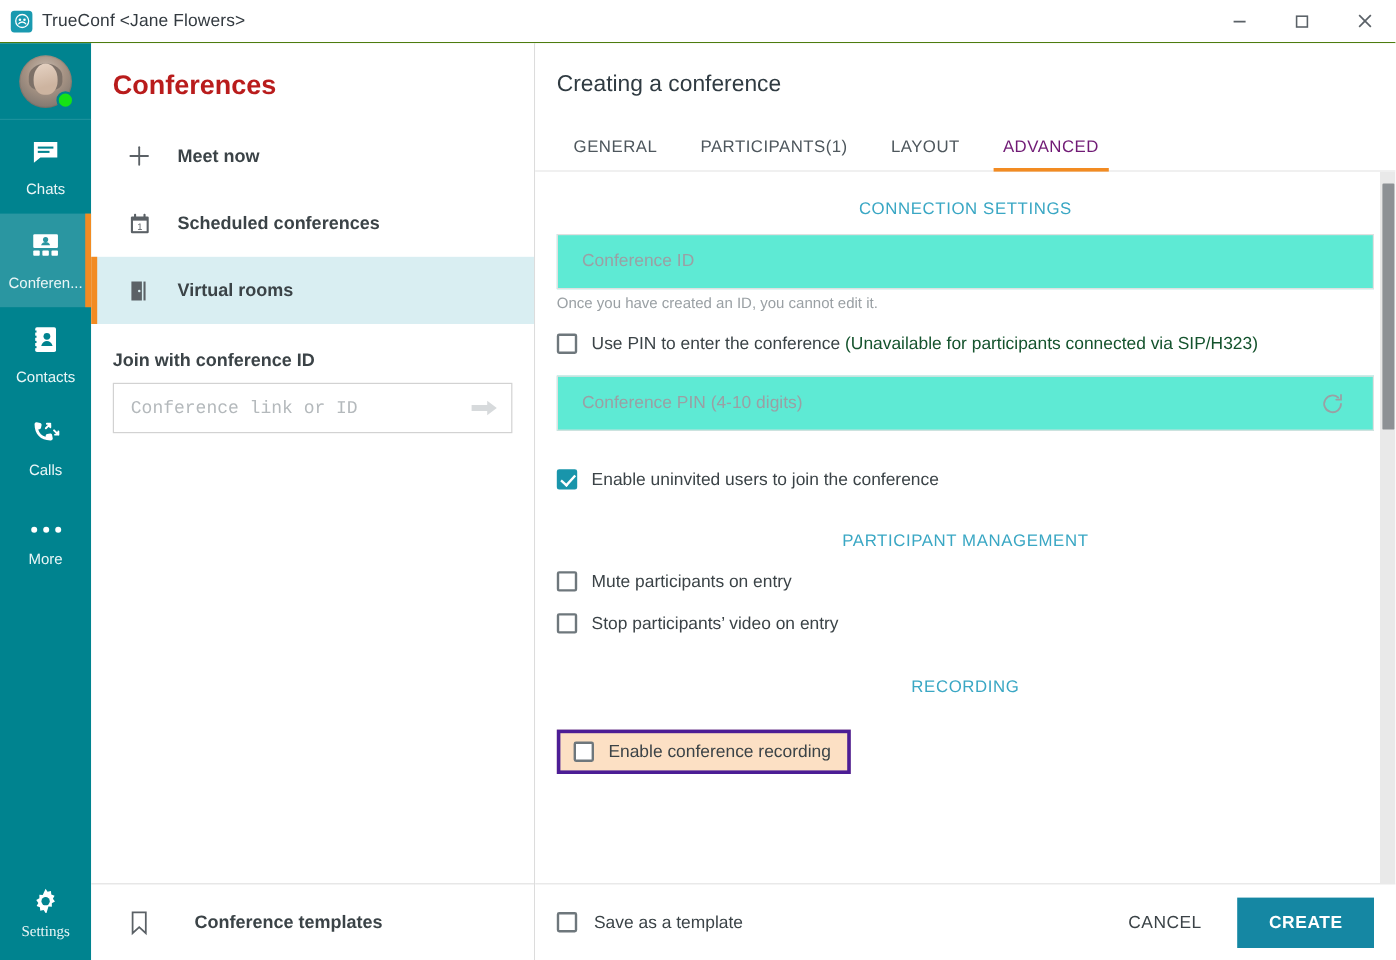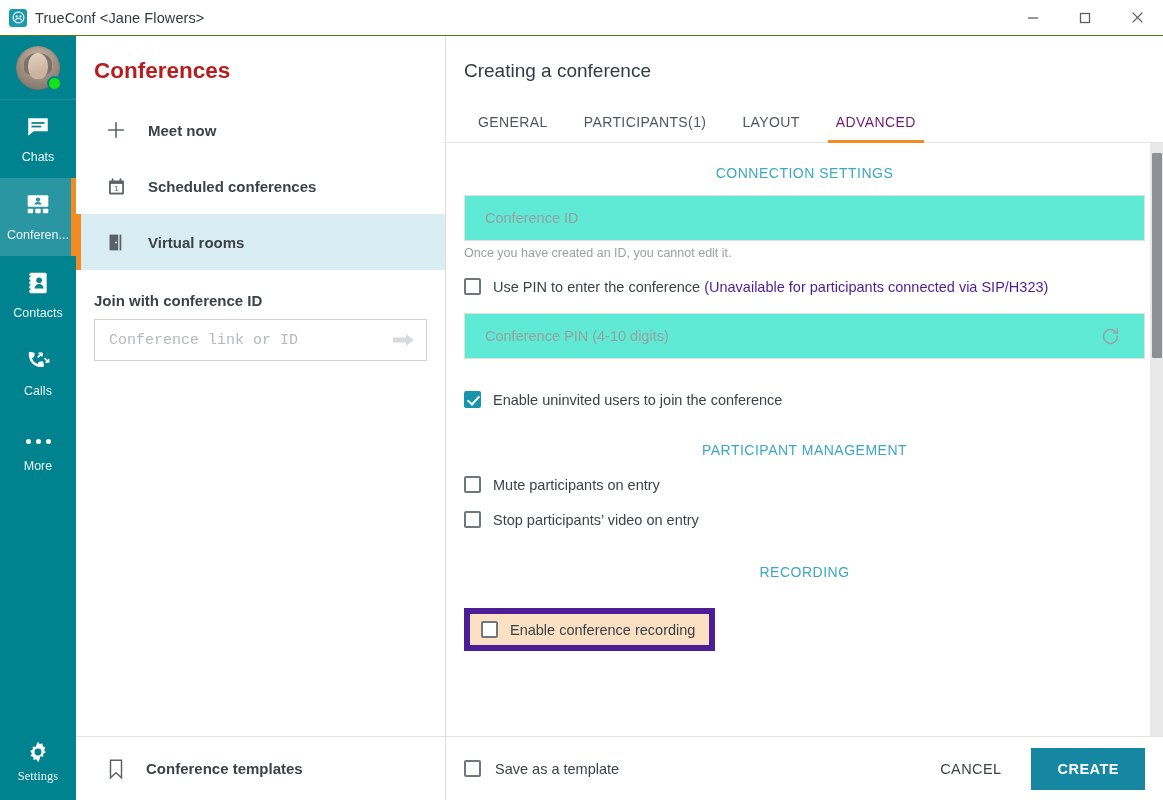--- a/index.html
+++ b/index.html
@@ -205,21 +205,21 @@
   }
   .join-box input::placeholder { color:#b4b9bc; }
   .join-arrow { color:#d7dadc; display:flex; flex:none; }
 
   .mid-spacer { flex: 1; }
   .mid-footer {
     height: 64px;
     border-top: 1px solid #e2e2e2;
     display: flex;
     align-items: center;
-    gap: 18px;
+    gap: 34px;
     padding-left: 28px;
     cursor: pointer;
   }
   .mid-footer .mf-label { font-size: 15px; color:#3b4347; font-weight:bold; }
 
   
   .right {
     flex: 1;
     display: flex;
     flex-direction: column;
@@ -330,27 +330,27 @@
     left: 4px; top: 0px;
     width: 5px; height: 10px;
     border: solid #fff;
     border-width: 0 2px 2px 0;
     transform: rotate(42deg);
   }
   .check-label {
     font-size: 14.5px;
     color: #3b4347;
   }
-  .check-label .muted { color: #4c1d95; margin-top: 16px; }
+  .check-label .muted { color: #14532d; margin-top: 16px; }
 
   .highlight-box {
     display: inline-flex;
     align-items: center;
     gap: 12px;
-    border: 6px solid #4c1d95;
+    border: 3px solid #4c1d95;
     background: #fce0c4;
     padding: 7px 14px 7px 11px;
     margin: 14px 0 10px;
     cursor: pointer;
   }
 
   
   .right-footer {
     height: 64px;
     border-top: 1px solid #e4e4e4;

